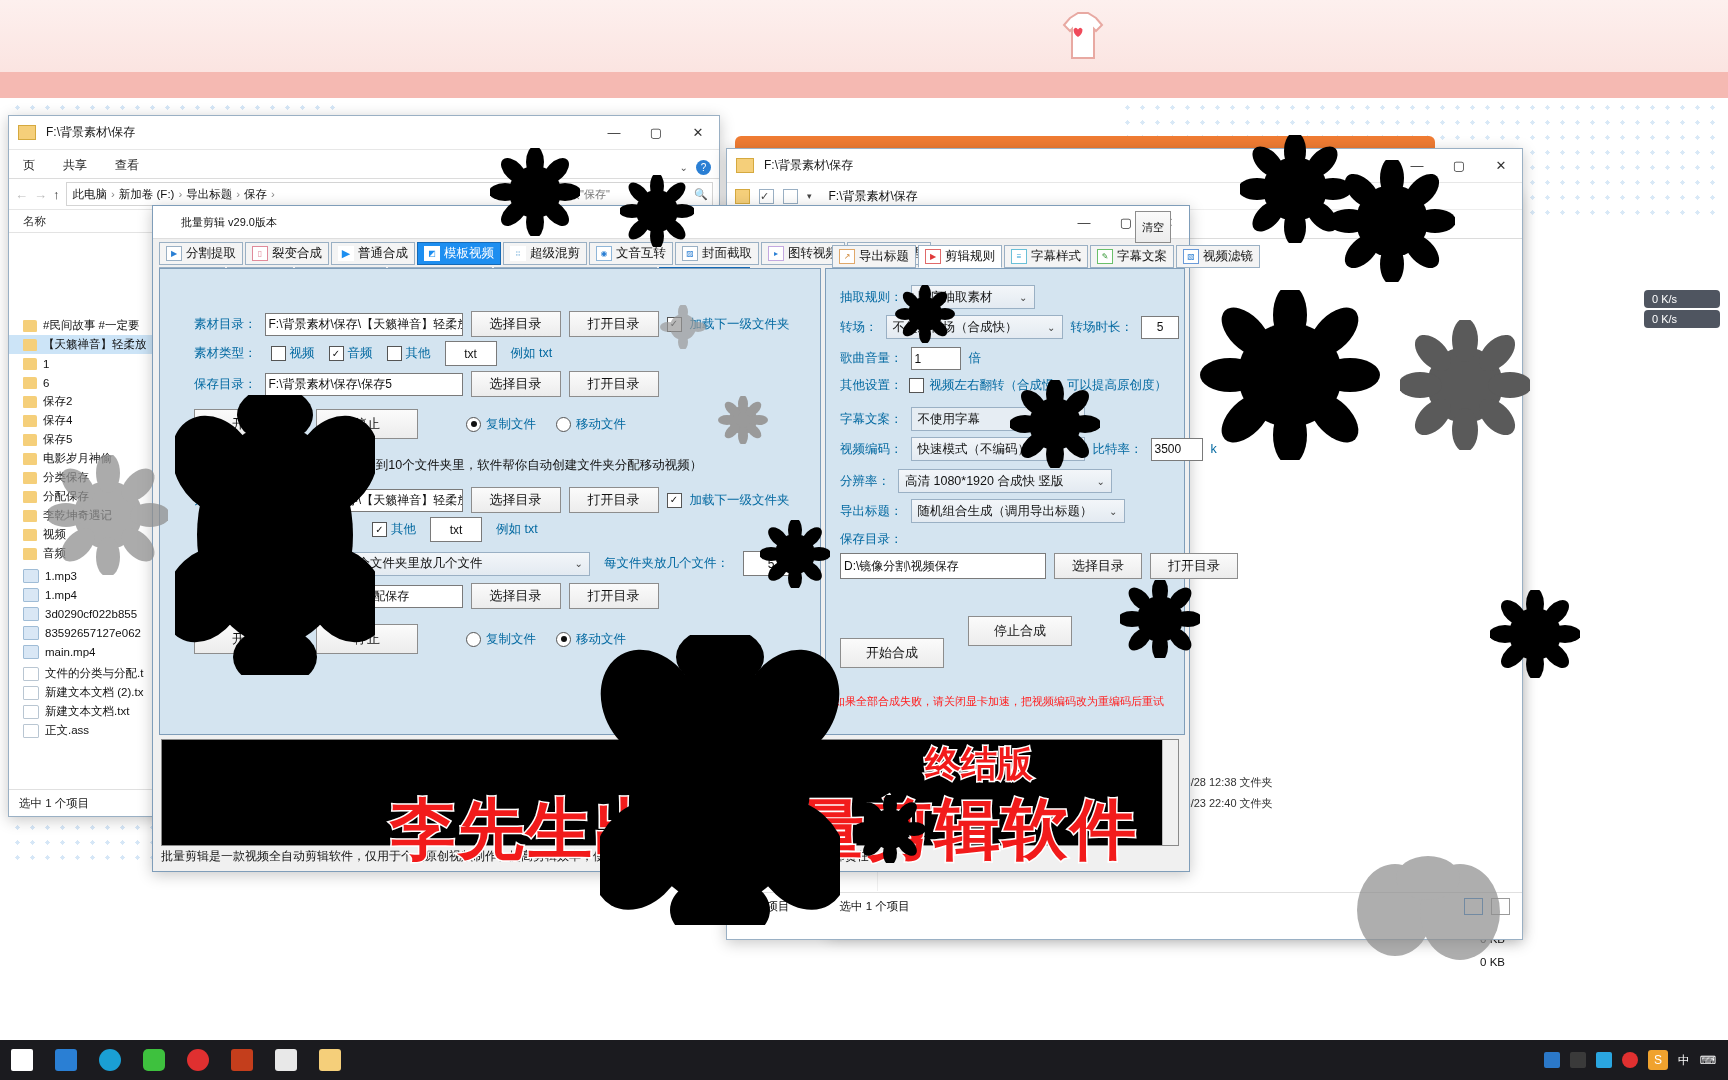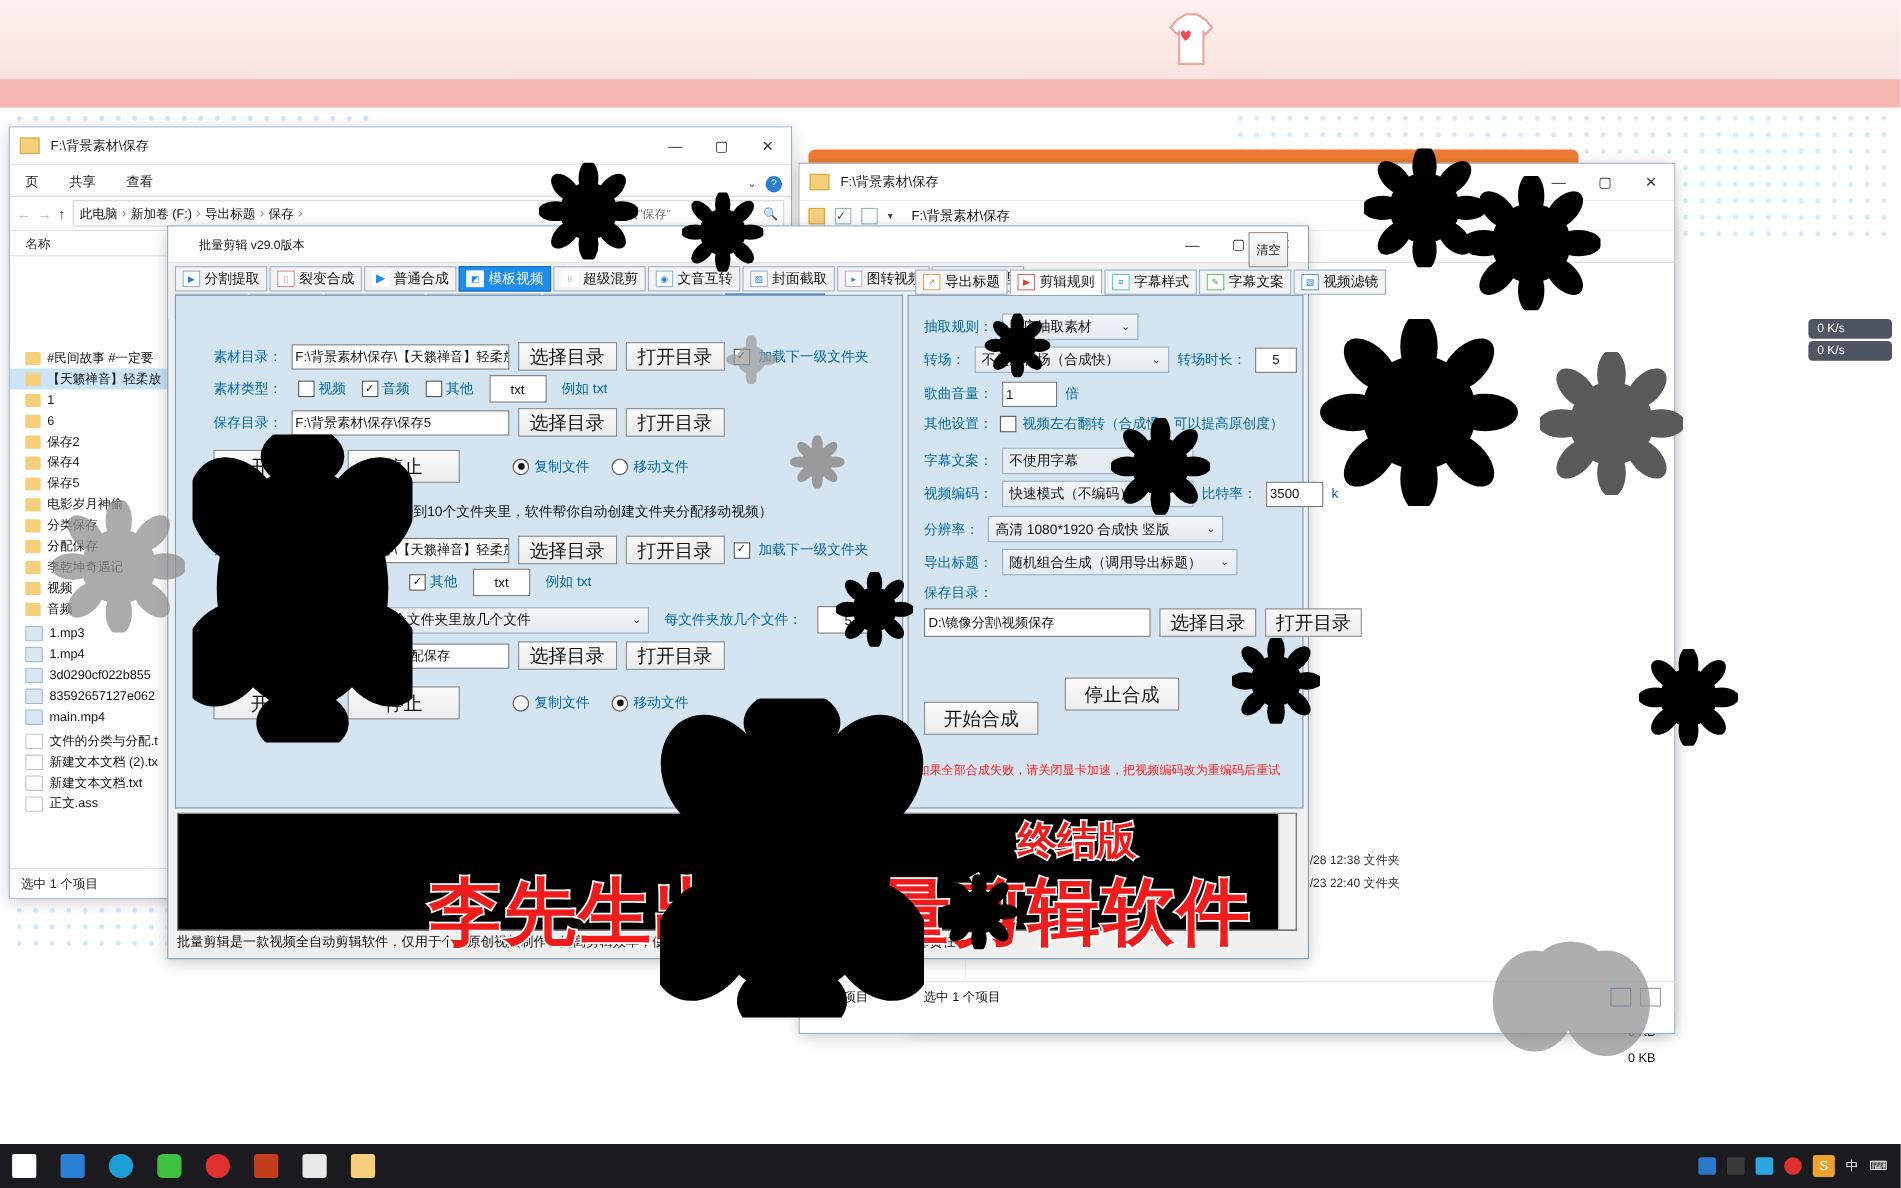--- a/index.html
+++ b/index.html
@@ -76,21 +76,21 @@
 
   .panel{position:absolute;background:#d4e4f0;border:1px solid #7f9db9;}
   #leftPanel{left:6px;top:62px;width:660px;height:465px;}
   #rightPanel{left:672px;top:62px;width:358px;height:465px;}
   .rtabs{display:flex;gap:2px;padding:4px 3px 0 6px;}
 
   .hint{font-size:12.5px;color:#111;}
   .row{display:flex;align-items:center;gap:8px;font-size:12.5px;color:#111;}
   .lbl{font-size:12.5px;color:#0369a1;white-space:nowrap;}
   .tinput{height:21px;border:1px solid #7a7a7a;background:#fff;font-size:12px;color:#111;display:flex;align-items:center;padding:0 3px;overflow:hidden;white-space:nowrap;}
-  .btn{height:24px;border:1px solid #8d8d8d;background:linear-gradient(180deg,#fbfbfb,#ececec);font-size:17px;color:#111;display:flex;align-items:center;justify-content:center;padding:0 10px;white-space:nowrap;}
+  .btn{height:24px;border:1px solid #8d8d8d;background:linear-gradient(180deg,#fbfbfb,#ececec);font-size:13px;color:#111;display:flex;align-items:center;justify-content:center;padding:0 10px;white-space:nowrap;}
   .cb{width:13px;height:13px;border:1px solid #555;background:#fff;display:inline-flex;align-items:center;justify-content:center;font-size:10px;line-height:1;color:#111;flex:none;}
   .rb{width:13px;height:13px;border:1px solid #555;border-radius:50%;background:#fff;display:inline-flex;align-items:center;justify-content:center;flex:none;}
   .rb i{width:6px;height:6px;border-radius:50%;background:#111;display:block;}
   .sel-dd{height:22px;border:1px solid #9ab0c4;background:linear-gradient(180deg,#f3f6f9,#e3eaf1);font-size:12.5px;color:#111;display:flex;align-items:center;padding:0 6px;gap:8px;white-space:nowrap;}
   .sel-dd .cv{margin-left:auto;font-size:10px;color:#444;}
   .flat{height:22px;border:1px solid #9ab0c4;background:#e6edf3;font-size:12.5px;color:#111;display:flex;align-items:center;padding:0 6px;}
 
   .logbox{position:absolute;left:8px;top:533px;width:1016px;height:105px;background:#000;border:1px solid #8a8a8a;}
   .logscroll{position:absolute;right:0;top:0;width:15px;height:100%;background:#f0f0f0;border-left:1px solid #bdbdbd;}
   .clearbtn{position:absolute;right:18px;top:5px;width:34px;height:30px;border:1px solid #8d8d8d;background:linear-gradient(180deg,#fbfbfb,#ececec);font-size:11px;color:#111;display:flex;align-items:center;justify-content:center;}

